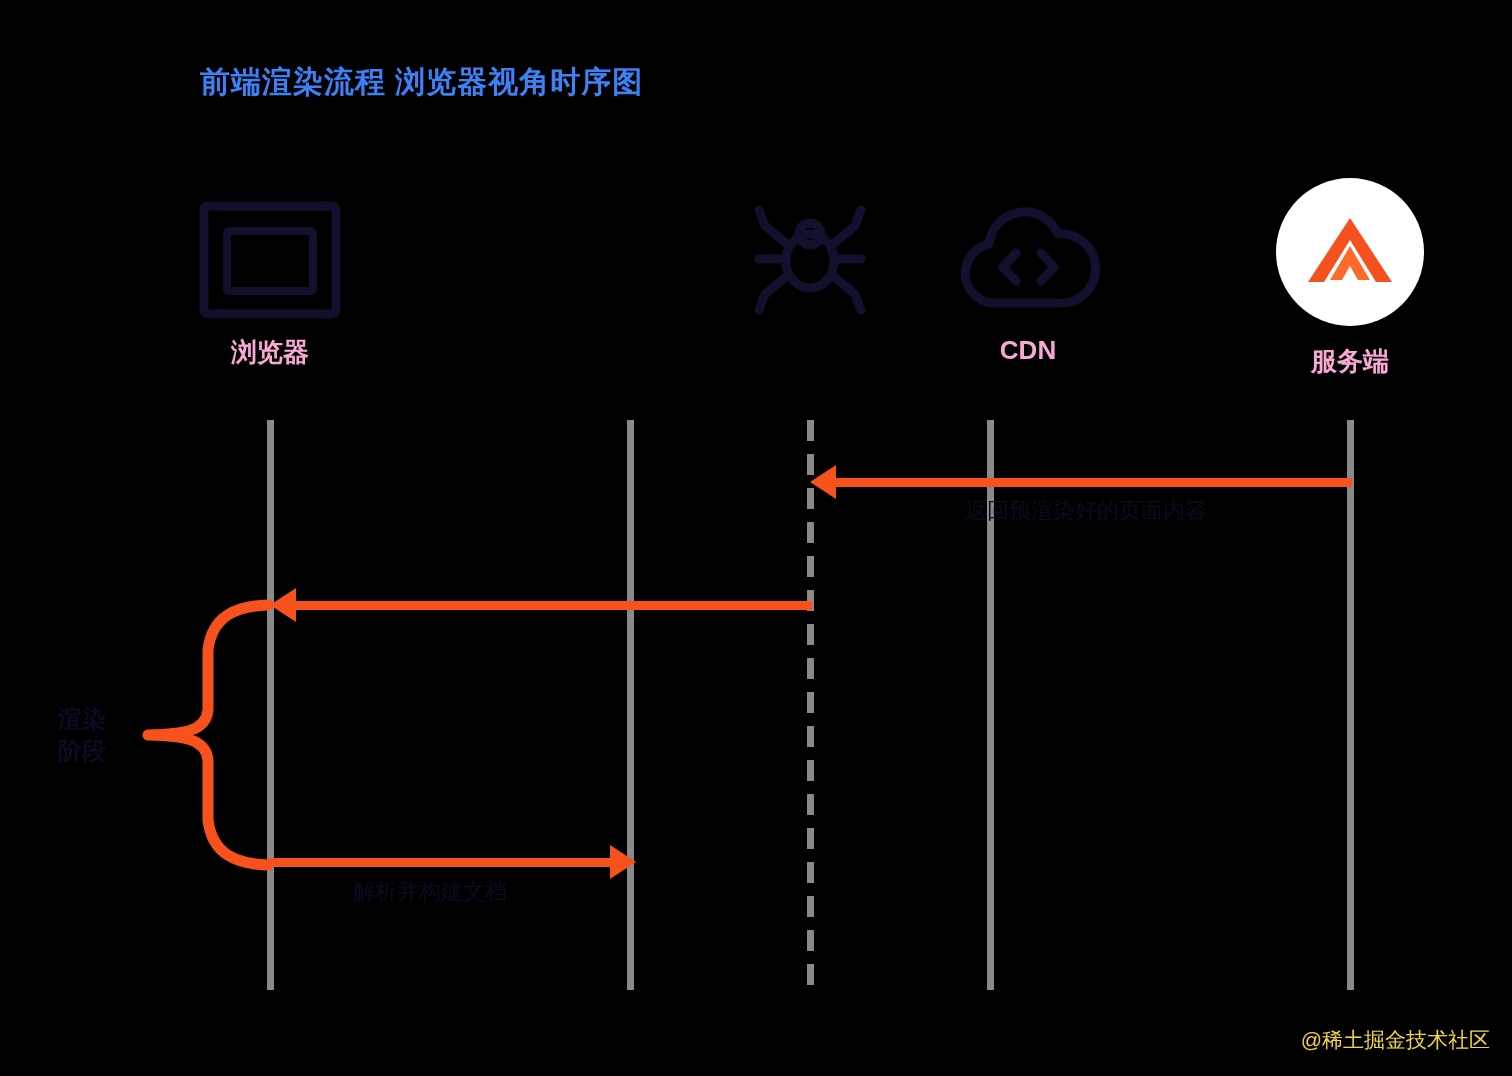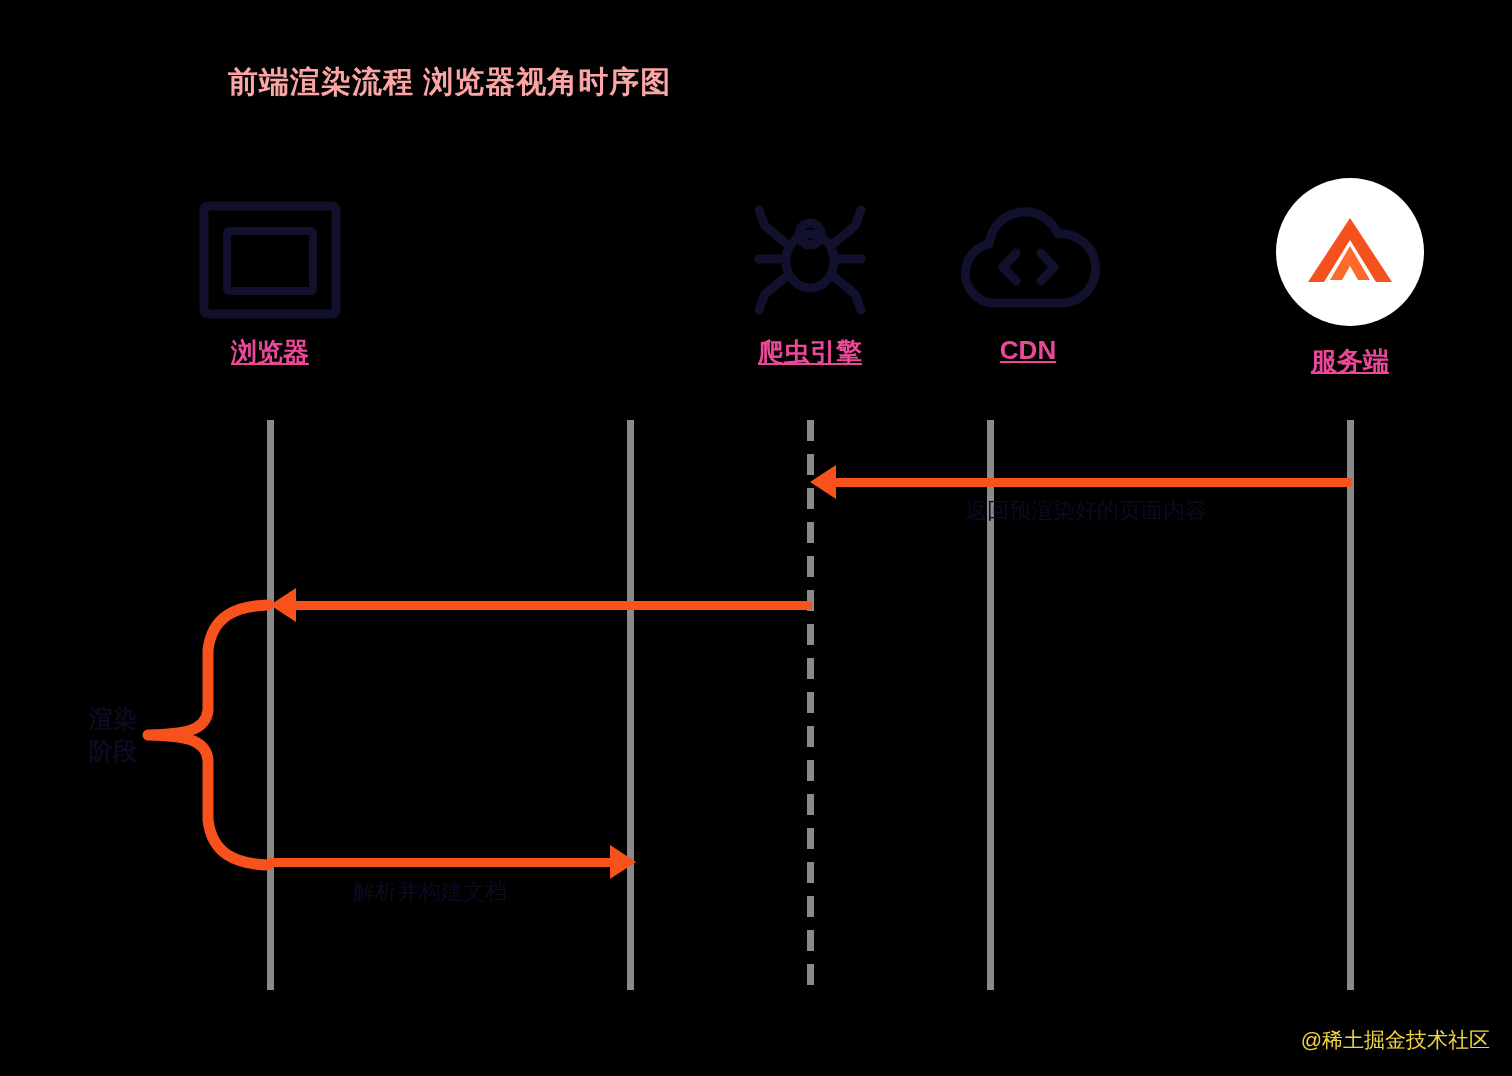--- a/index.html
+++ b/index.html
@@ -17,43 +17,41 @@
     background: #000000;
     overflow: hidden;
   }
   .diagram-title {
     position: absolute;
     left: 200px;
     top: 62px;
     font-size: 30px;
     font-weight: 700;
     letter-spacing: 1px;
-    color: #fca5a5;
-    white-space: nowrap;
-    margin-left: 28px;
+    color: #3b82f6;
+    white-space: nowrap;
   }
   .actor {
     position: absolute;
     width: 200px;
     margin-left: -100px;
     text-align: center;
   }
   .actor-icon {
     height: 130px;
     display: flex;
     align-items: center;
     justify-content: center;
   }
   .actor-label {
     margin-top: 10px;
     font-size: 26px;
     font-weight: 700;
-    color: #ec4899;
-    white-space: nowrap;
-    text-decoration: underline;
+    color: #f9a8d4;
+    white-space: nowrap;
   }
   .lifeline {
     position: absolute;
     width: 7px;
     margin-left: -3.5px;
     background: #8a8a8a;
   }
   .lifeline.dashed {
     background: none;
     background-image: linear-gradient(#8a8a8a 62%, rgba(0,0,0,0) 0%);
@@ -86,21 +84,20 @@
     white-space: nowrap;
   }
   .brace-label {
     position: absolute;
     font-size: 24px;
     font-weight: 700;
     color: #0b0b22;
     line-height: 1.35;
     text-align: left;
     white-space: pre-line;
-    margin-left: 31px;
   }
   .logo-circle {
     position: absolute;
     width: 148px;
     height: 148px;
     border-radius: 50%;
     background: #ffffff;
     display: flex;
     align-items: center;
     justify-content: center;
@@ -146,21 +143,20 @@
         <ellipse cx="61" cy="57" rx="24" ry="27"></ellipse>
         <circle cx="61" cy="30" r="11"></circle>
         <path d="M38 40 L16 22 L10 6"></path>
         <path d="M84 40 L106 22 L112 6"></path>
         <path d="M36 55 L10 55"></path>
         <path d="M86 55 L112 55"></path>
         <path d="M38 72 L16 90 L10 106"></path>
         <path d="M84 72 L106 90 L112 106"></path>
       </svg>
     </div>
-    <div class="actor-label">爬虫引擎</div>
   </div>
 
   <div class="actor" style="left:1028px; top:195px;">
     <div class="actor-icon">
       <svg width="150" height="110" viewBox="0 0 150 110" fill="none" stroke="#11112e" stroke-width="9" stroke-linecap="round" stroke-linejoin="round">
         <path d="M38 98 a30 30 0 0 1 -2 -59 a36 36 0 0 1 69 -10 a27 27 0 0 1 6 69 z"></path>
         <path d="M63 48 L50 62 L63 76"></path>
         <path d="M88 48 L101 62 L88 76"></path>
       </svg>
     </div>

